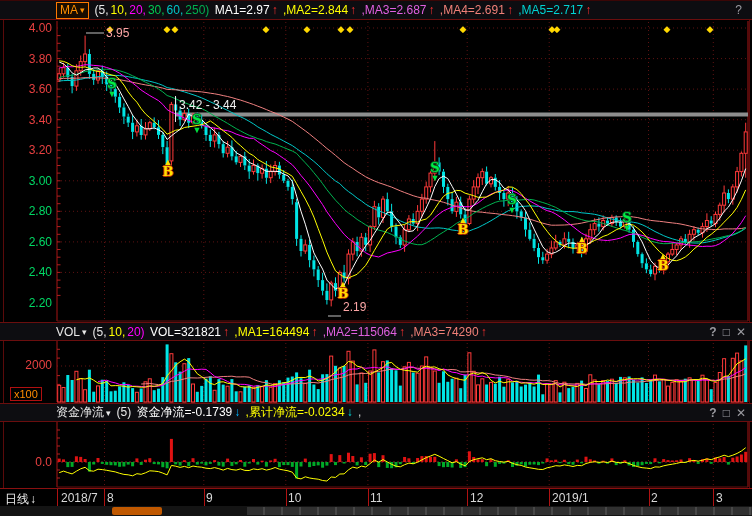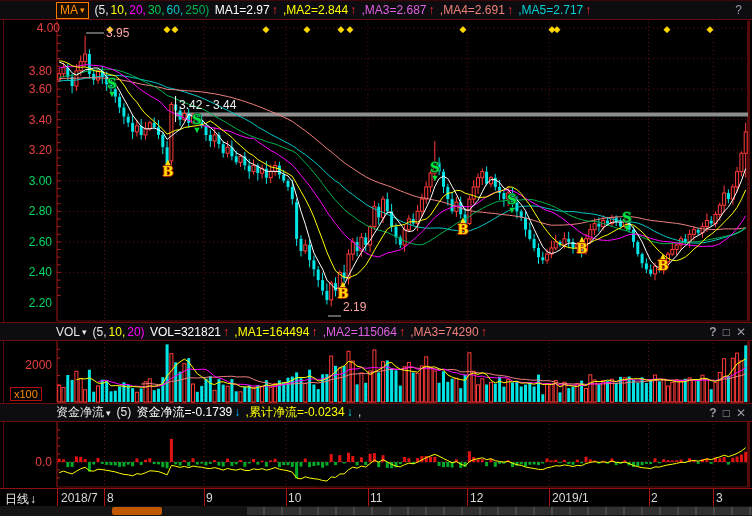--- a/index.html
+++ b/index.html
@@ -612,22 +612,22 @@
         <polyline points="59.2,78.7 63.5,78.4 67.8,78.3 72.1,78.3 76.4,78.2 80.7,78.0 85.1,77.6 89.4,77.7 93.7,77.8 98.0,77.9 102.3,78.0 106.7,78.3 111.0,78.6 115.3,79.1 119.6,79.7 123.9,80.5 128.2,81.3 132.6,82.3 136.9,83.2 141.2,84.1 145.5,84.9 149.8,85.6 154.2,86.4 158.5,87.2 162.8,88.1 167.1,89.4 171.4,89.6 175.7,89.8 180.1,90.2 184.4,90.5 188.7,90.9 193.0,91.1 197.3,91.5 201.7,91.9 206.0,92.5 210.3,93.2 214.6,93.8 218.9,94.6 223.2,95.6 227.6,96.5 231.9,97.6 236.2,98.9 240.5,100.1 244.8,101.5 249.2,103.0 253.5,104.5 257.8,106.2 262.1,107.8 266.4,109.6 270.7,111.4 275.1,113.1 279.4,115.0 283.7,117.0 288.0,119.1 292.3,121.4 296.6,124.5 301.0,127.7 305.3,130.8 309.6,134.1 313.9,137.6 318.2,141.1 322.6,144.8 326.9,148.5 331.2,151.8 335.5,155.4 339.8,159.0 344.1,162.7 348.5,165.7 352.8,168.4 357.1,171.4 361.4,174.1 365.7,176.8 370.1,179.0 374.4,180.9 378.7,182.7 383.0,184.1 387.3,185.6 391.6,187.1 396.0,189.0 400.3,190.8 404.6,192.5 408.9,194.1 413.2,195.7 417.6,197.0 421.9,197.9 426.2,198.2 430.5,199.4 434.8,200.2 439.1,201.1 443.5,202.3 447.8,203.6 452.1,205.2 456.4,206.5 460.7,208.0 465.1,209.5 469.4,210.5 473.7,211.3 478.0,211.9 482.3,212.2 486.6,212.8 491.0,213.2 495.3,213.6 499.6,214.2 503.9,214.7 508.2,215.1 512.5,215.7 516.9,216.3 521.2,217.2 525.5,218.0 529.8,219.2 534.1,220.5 538.5,221.9 542.8,223.2 547.1,224.3 551.4,225.2 555.7,225.2 560.0,225.1 564.4,225.0 568.7,224.7 573.0,224.3 577.3,223.8 581.6,223.1 586.0,222.1 590.3,221.2 594.6,220.1 598.9,219.3 603.2,218.3 607.5,217.8 611.9,217.4 616.2,216.9 620.5,216.8 624.8,216.3 629.1,216.4 633.5,217.0 637.8,217.6 642.1,218.7 646.4,219.6 650.7,220.4 655.0,220.9 659.4,221.3 663.7,221.8 668.0,222.4 672.3,222.9 676.6,223.4 681.0,224.1 685.3,225.0 689.6,226.0 693.9,227.1 698.2,228.2 702.5,228.8 706.9,229.2 711.2,229.4 715.5,229.6 719.8,229.4 724.1,228.9 728.4,228.9 732.8,228.9 737.1,228.8 741.4,228.5 745.7,227.7 " fill="none" stroke="#f08080" stroke-width="1"></polyline>
         <polyline points="59.2,77.5 63.5,76.5 67.8,75.7 72.1,75.3 76.4,74.3 80.7,73.1 85.1,71.6 89.4,70.9 93.7,70.4 98.0,69.7 102.3,69.3 106.7,69.2 111.0,69.3 115.3,69.8 119.6,70.8 123.9,72.1 128.2,73.7 132.6,75.8 136.9,77.7 141.2,80.0 145.5,82.2 149.8,84.2 154.2,86.4 158.5,89.0 162.8,91.9 167.1,95.5 171.4,97.0 175.7,98.8 180.1,100.8 184.4,102.6 188.7,104.2 193.0,105.8 197.3,107.2 201.7,108.6 206.0,110.7 210.3,113.4 214.6,116.1 218.9,118.4 223.2,120.8 227.6,123.4 231.9,126.0 236.2,128.6 240.5,130.9 244.8,133.2 249.2,135.3 253.5,136.9 257.8,138.6 262.1,139.8 266.4,141.6 270.7,142.8 275.1,144.0 279.4,145.7 283.7,147.5 288.0,149.3 292.3,151.0 296.6,153.4 301.0,158.3 305.3,162.8 309.6,167.5 313.9,172.7 318.2,177.9 322.6,183.7 326.9,189.7 331.2,195.0 335.5,200.2 339.8,204.6 344.1,209.3 348.5,213.0 352.8,216.0 357.1,219.4 361.4,222.1 365.7,224.9 370.1,227.2 374.4,228.6 378.7,230.1 383.0,231.2 387.3,232.5 391.6,234.5 396.0,236.4 400.3,238.9 404.6,241.0 408.9,242.5 413.2,243.9 417.6,244.7 421.9,244.7 426.2,243.0 430.5,240.4 434.8,237.7 439.1,234.7 443.5,232.0 447.8,229.3 452.1,226.6 456.4,223.4 460.7,221.1 465.1,218.8 469.4,216.4 473.7,213.3 478.0,210.8 482.3,208.4 486.6,206.2 491.0,204.2 495.3,202.3 499.6,201.1 503.9,200.9 508.2,200.1 512.5,200.2 516.9,200.2 521.2,199.9 525.5,199.6 529.8,199.4 534.1,200.0 538.5,201.3 542.8,202.5 547.1,203.9 551.4,205.6 555.7,207.4 560.0,209.8 564.4,212.4 568.7,214.7 573.0,216.7 577.3,218.3 581.6,219.6 586.0,220.8 590.3,221.3 594.6,221.3 598.9,222.2 603.2,223.4 607.5,224.9 611.9,226.4 616.2,227.7 620.5,229.3 624.8,230.4 629.1,231.7 633.5,233.1 637.8,235.1 642.1,237.2 646.4,239.1 650.7,241.0 655.0,242.2 659.4,243.2 663.7,243.7 668.0,243.6 672.3,243.2 676.6,242.9 681.0,242.6 685.3,242.6 689.6,242.2 693.9,241.9 698.2,241.6 702.5,240.9 706.9,240.1 711.2,239.2 715.5,238.4 719.8,237.6 724.1,236.5 728.4,235.6 732.8,234.5 737.1,232.8 741.4,230.6 745.7,227.6 " fill="none" stroke="#00b450" stroke-width="1"></polyline>
         <polyline points="59.2,68.0 63.5,67.0 67.8,66.6 72.1,66.8 76.4,66.4 80.7,65.7 85.1,64.7 89.4,64.9 93.7,65.4 98.0,65.7 102.3,66.3 106.7,67.5 111.0,68.9 115.3,70.8 119.6,73.2 123.9,76.1 128.2,79.4 132.6,83.0 136.9,86.4 141.2,90.1 145.5,92.9 149.8,95.6 154.2,98.1 158.5,100.6 162.8,104.4 167.1,109.6 171.4,112.1 175.7,113.9 180.1,115.9 184.4,118.1 188.7,120.4 193.0,122.0 197.3,123.5 201.7,124.9 206.0,126.3 210.3,127.5 214.6,128.1 218.9,128.8 223.2,130.1 227.6,130.7 231.9,132.1 236.2,134.1 240.5,135.6 244.8,137.1 249.2,138.3 253.5,138.3 257.8,141.7 262.1,144.6 266.4,147.5 270.7,150.5 275.1,152.6 279.4,155.5 283.7,158.5 288.0,161.6 292.3,164.8 296.6,169.7 301.0,175.5 305.3,180.5 309.6,185.9 313.9,192.0 318.2,198.2 322.6,204.6 326.9,211.8 331.2,217.7 335.5,223.6 339.8,229.0 344.1,234.3 348.5,238.5 352.8,241.7 357.1,245.7 361.4,249.3 365.7,252.8 370.1,255.1 374.4,256.1 378.7,257.0 383.0,255.0 387.3,253.0 391.6,252.1 396.0,251.0 400.3,249.8 404.6,247.2 408.9,243.6 413.2,239.8 417.6,236.2 421.9,231.7 426.2,227.4 430.5,222.1 434.8,217.5 439.1,214.0 443.5,210.8 447.8,208.9 452.1,207.2 456.4,206.0 460.7,206.4 465.1,206.7 469.4,206.7 473.7,205.5 478.0,203.0 482.3,199.7 486.6,196.7 491.0,194.1 495.3,192.5 499.6,190.9 503.9,190.3 508.2,190.0 512.5,190.8 516.9,192.7 521.2,195.4 525.5,198.3 529.8,200.9 534.1,203.4 538.5,205.7 542.8,208.6 547.1,210.6 551.4,211.8 555.7,213.9 560.0,216.8 564.4,219.9 568.7,223.4 573.0,226.6 577.3,230.0 581.6,233.2 586.0,235.5 590.3,237.0 594.6,238.5 598.9,239.8 603.2,240.2 607.5,240.5 611.9,239.9 616.2,239.1 620.5,238.0 624.8,236.2 629.1,234.6 633.5,234.0 637.8,234.3 642.1,235.4 646.4,236.6 650.7,238.4 655.0,239.6 659.4,240.7 663.7,241.5 668.0,241.7 672.3,242.2 676.6,243.0 681.0,243.7 685.3,244.5 689.6,245.2 693.9,245.5 698.2,246.2 702.5,246.5 706.9,246.2 711.2,246.3 715.5,245.6 719.8,243.7 724.1,240.7 728.4,237.5 732.8,233.3 737.1,228.2 741.4,222.6 745.7,215.7 " fill="none" stroke="#ff00ff" stroke-width="1"></polyline>
         <polyline points="59.2,60.8 63.5,61.4 67.8,63.1 72.1,65.7 76.4,66.9 80.7,67.3 85.1,66.9 89.4,68.4 93.7,70.5 98.0,71.5 102.3,71.8 106.7,73.5 111.0,74.8 115.3,75.8 119.6,79.5 123.9,85.0 128.2,91.9 132.6,97.7 136.9,102.2 141.2,108.7 145.5,113.9 149.8,117.7 154.2,121.5 158.5,125.3 162.8,129.3 167.1,134.2 171.4,132.3 175.7,130.2 180.1,129.6 184.4,127.5 188.7,126.8 193.0,126.2 197.3,125.5 201.7,124.6 206.0,123.3 210.3,120.9 214.6,123.9 218.9,127.3 223.2,130.7 227.6,134.0 231.9,137.4 236.2,142.0 240.5,145.6 244.8,149.6 249.2,153.3 253.5,155.7 257.8,159.5 262.1,162.0 266.4,164.4 270.7,166.9 275.1,167.8 279.4,169.0 283.7,171.5 288.0,173.6 292.3,176.3 296.6,183.7 301.0,191.5 305.3,199.1 309.6,207.4 313.9,217.1 318.2,228.6 322.6,240.2 326.9,252.1 331.2,261.8 335.5,270.9 339.8,274.3 344.1,277.0 348.5,277.9 352.8,276.1 357.1,274.3 361.4,270.0 365.7,265.4 370.1,258.1 374.4,250.4 378.7,243.1 383.0,235.8 387.3,229.1 391.6,226.3 396.0,225.8 400.3,225.2 404.6,224.5 408.9,221.9 413.2,221.6 417.6,222.0 421.9,220.2 426.2,219.0 430.5,215.2 434.8,208.7 439.1,202.2 443.5,196.4 447.8,193.3 452.1,192.5 456.4,190.4 460.7,190.7 465.1,193.2 469.4,194.4 473.7,195.7 478.0,197.3 482.3,197.3 486.6,197.0 491.0,194.8 495.3,192.4 499.6,191.5 503.9,189.9 508.2,186.9 512.5,187.2 516.9,189.6 521.2,193.6 525.5,199.4 529.8,204.9 534.1,211.9 538.5,219.0 542.8,225.7 547.1,231.2 551.4,236.7 555.7,240.7 560.0,244.0 564.4,246.2 568.7,247.4 573.0,248.3 577.3,248.0 581.6,247.4 586.0,245.3 590.3,242.8 594.6,240.4 598.9,238.8 603.2,236.4 607.5,234.9 611.9,232.4 616.2,229.8 620.5,228.0 624.8,224.9 629.1,224.0 633.5,225.2 637.8,228.3 642.1,232.0 646.4,236.8 650.7,241.9 655.0,246.8 659.4,251.5 663.7,255.0 668.0,258.4 672.3,260.4 676.6,260.7 681.0,259.2 685.3,257.0 689.6,253.5 693.9,249.1 698.2,245.7 702.5,241.4 706.9,237.3 711.2,234.3 715.5,230.7 719.8,226.8 724.1,222.2 728.4,217.9 732.8,213.2 737.1,207.4 741.4,199.4 745.7,189.9 " fill="none" stroke="#ffff00" stroke-width="1"></polyline>
         <polyline points="59.2,62.0 63.5,63.9 67.8,67.6 72.1,72.9 76.4,75.1 80.7,72.6 85.1,69.9 89.4,69.3 93.7,68.0 98.0,68.0 102.3,71.1 106.7,77.2 111.0,80.2 115.3,83.6 119.6,90.9 123.9,98.9 128.2,106.5 132.6,115.1 136.9,120.9 141.2,126.4 145.5,128.8 149.8,128.8 154.2,127.9 158.5,129.8 162.8,132.2 167.1,139.5 171.4,135.9 175.7,132.5 180.1,129.4 184.4,122.7 188.7,114.2 193.0,116.6 197.3,118.4 201.7,119.7 206.0,123.9 210.3,127.6 214.6,131.3 218.9,136.2 223.2,141.7 227.6,144.1 231.9,147.2 236.2,152.7 240.5,155.1 244.8,157.6 249.2,162.4 253.5,164.3 257.8,166.4 262.1,168.9 266.4,171.3 270.7,171.3 275.1,171.3 279.4,171.6 283.7,174.1 288.0,175.9 292.3,181.4 296.6,196.1 301.0,211.3 305.3,224.2 309.6,238.8 313.9,252.9 318.2,261.1 322.6,269.1 326.9,280.1 331.2,284.7 335.5,288.9 339.8,287.4 344.1,285.0 348.5,275.8 352.8,267.6 357.1,259.6 361.4,252.6 365.7,245.9 370.1,240.4 374.4,233.3 378.7,226.6 383.0,219.0 387.3,212.3 391.6,212.3 396.0,218.4 400.3,223.9 404.6,230.0 408.9,231.5 413.2,230.9 417.6,225.7 421.9,216.5 426.2,208.0 430.5,198.8 434.8,186.6 439.1,178.6 443.5,176.2 447.8,178.6 452.1,186.3 456.4,194.2 460.7,202.8 465.1,210.1 469.4,210.1 473.7,205.2 478.0,200.3 482.3,191.8 486.6,183.8 491.0,179.6 495.3,179.6 499.6,182.6 503.9,188.1 508.2,189.9 512.5,194.8 516.9,199.7 521.2,204.6 525.5,210.7 529.8,219.9 534.1,229.1 538.5,238.2 542.8,246.8 547.1,251.7 551.4,253.5 555.7,252.3 560.0,249.8 564.4,245.6 568.7,243.1 573.0,243.1 577.3,243.7 581.6,244.9 586.0,244.9 590.3,242.5 594.6,237.6 598.9,233.9 603.2,227.8 607.5,224.8 611.9,222.3 616.2,222.0 620.5,222.0 624.8,222.0 629.1,223.2 633.5,228.1 637.8,234.6 642.1,241.9 646.4,251.7 650.7,260.5 655.0,265.4 659.4,268.5 663.7,268.2 668.0,265.1 672.3,260.2 676.6,255.9 681.0,249.8 685.3,245.9 689.6,241.9 693.9,237.9 698.2,235.5 702.5,233.0 706.9,228.7 711.2,226.6 715.5,223.6 719.8,218.1 724.1,211.3 728.4,207.1 732.8,199.7 737.1,191.2 741.4,180.8 745.7,168.6 " fill="none" stroke="#ffffff" stroke-width="1"></polyline>
         <line x1="86" y1="33" x2="104" y2="33" stroke="#c0c0c0"></line>
         <line x1="175.5" y1="96" x2="175.5" y2="122" stroke="#e8e8e8"></line>
         <line x1="328" y1="316" x2="341" y2="316" stroke="#c0c0c0"></line>
       </svg>
     <div id="y-labels">
-        <span class="ylab up" style="left:8px;top:1px">4.00</span>
-        <span class="ylab up" style="left:0;top:44px">3.80</span>
+        <span class="ylab up" style="left:0;top:1px">4.00</span>
+        <span class="ylab up" style="left:0;top:32px">3.80</span>
         <span class="ylab up" style="left:0;top:62px">3.60</span>
         <span class="ylab up" style="left:0;top:93px">3.40</span>
         <span class="ylab up" style="left:0;top:123px">3.20</span>
         <span class="ylab down" style="left:0;top:154px">3.00</span>
         <span class="ylab down" style="left:0;top:184px">2.80</span>
         <span class="ylab down" style="left:0;top:215px">2.60</span>
         <span class="ylab down" style="left:0;top:245px">2.40</span>
         <span class="ylab down" style="left:0;top:276px">2.20</span>
       </div>
     <div id="diamonds">

